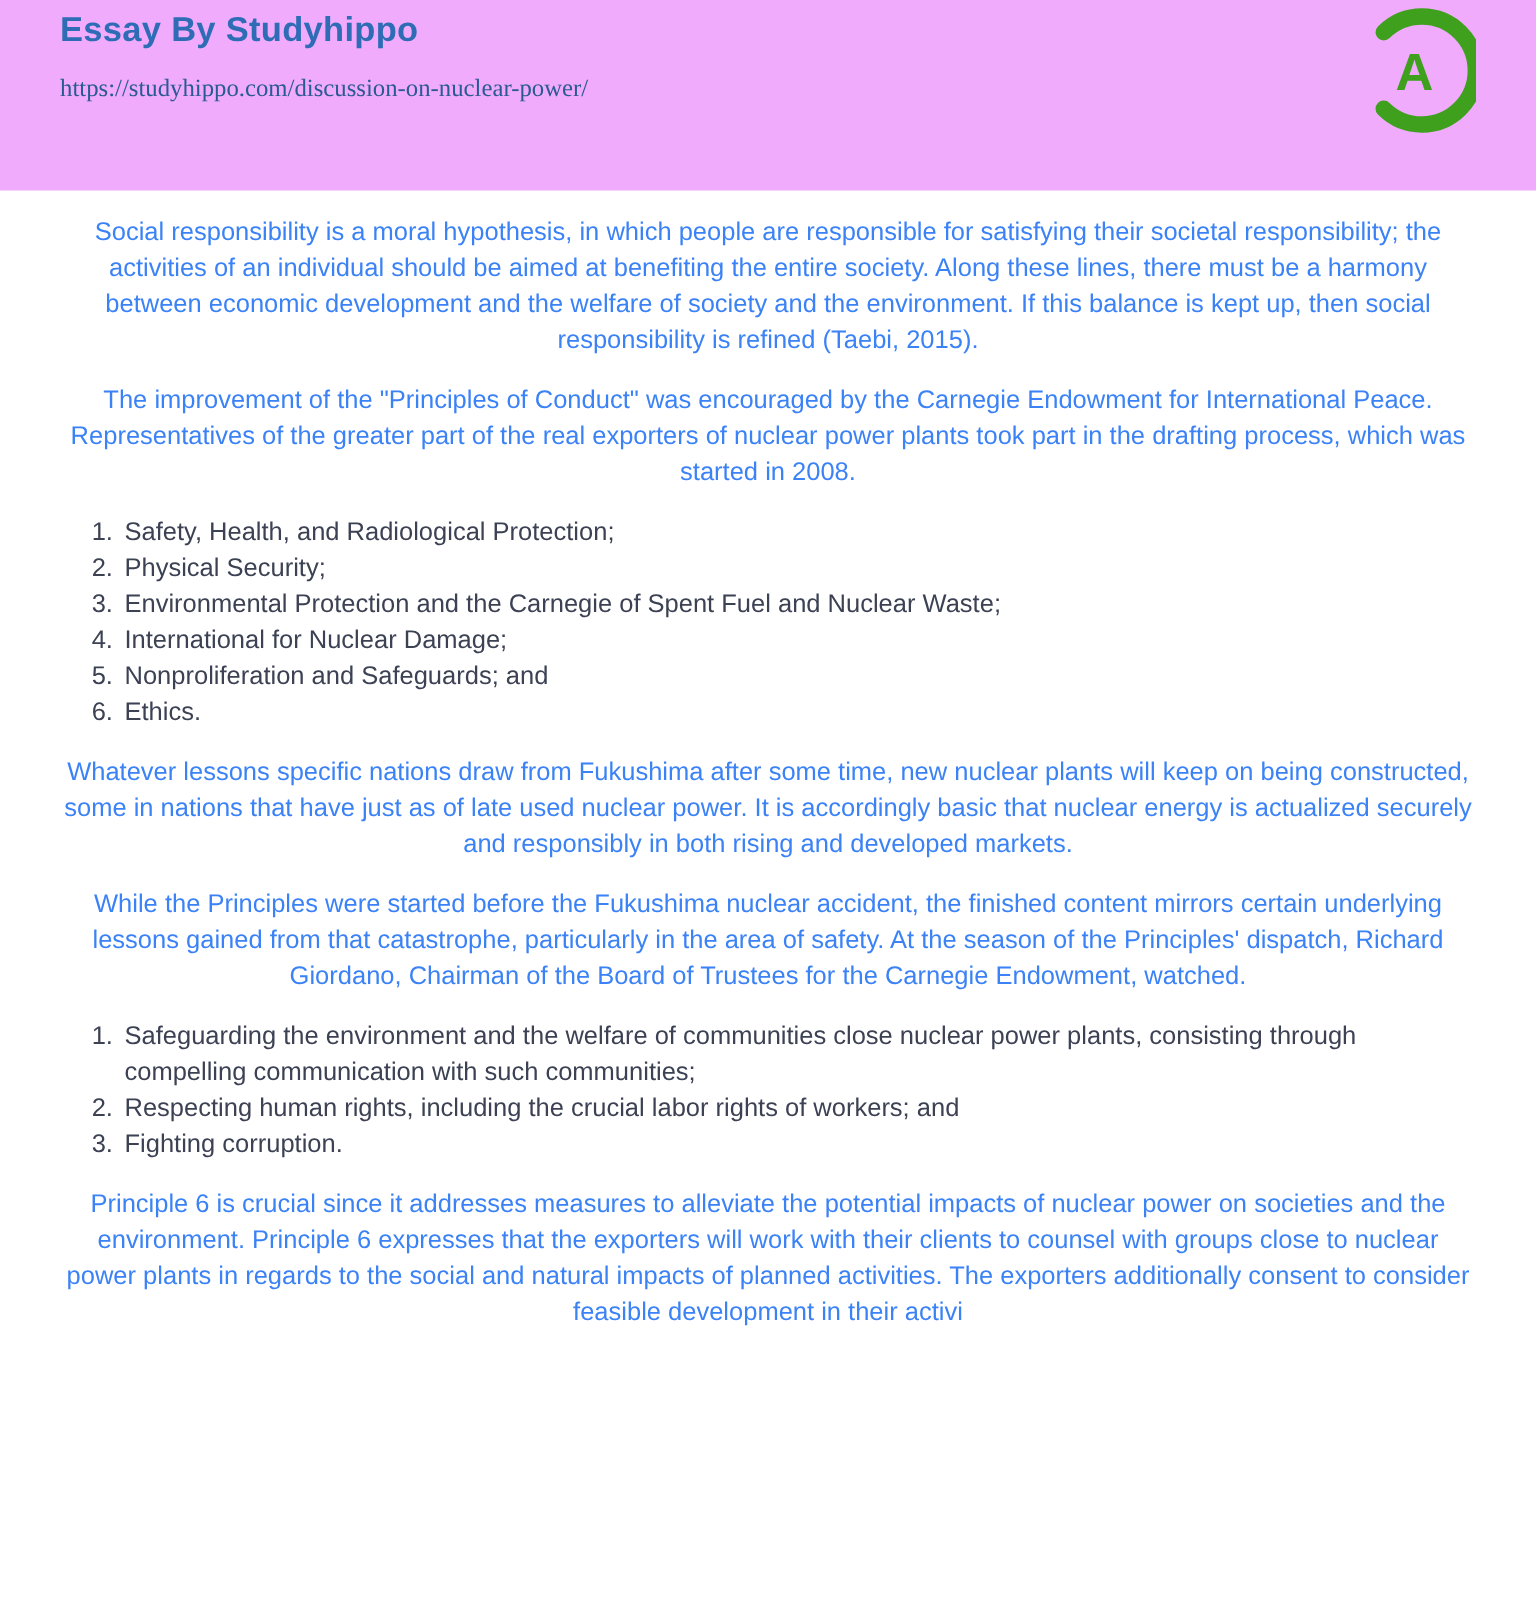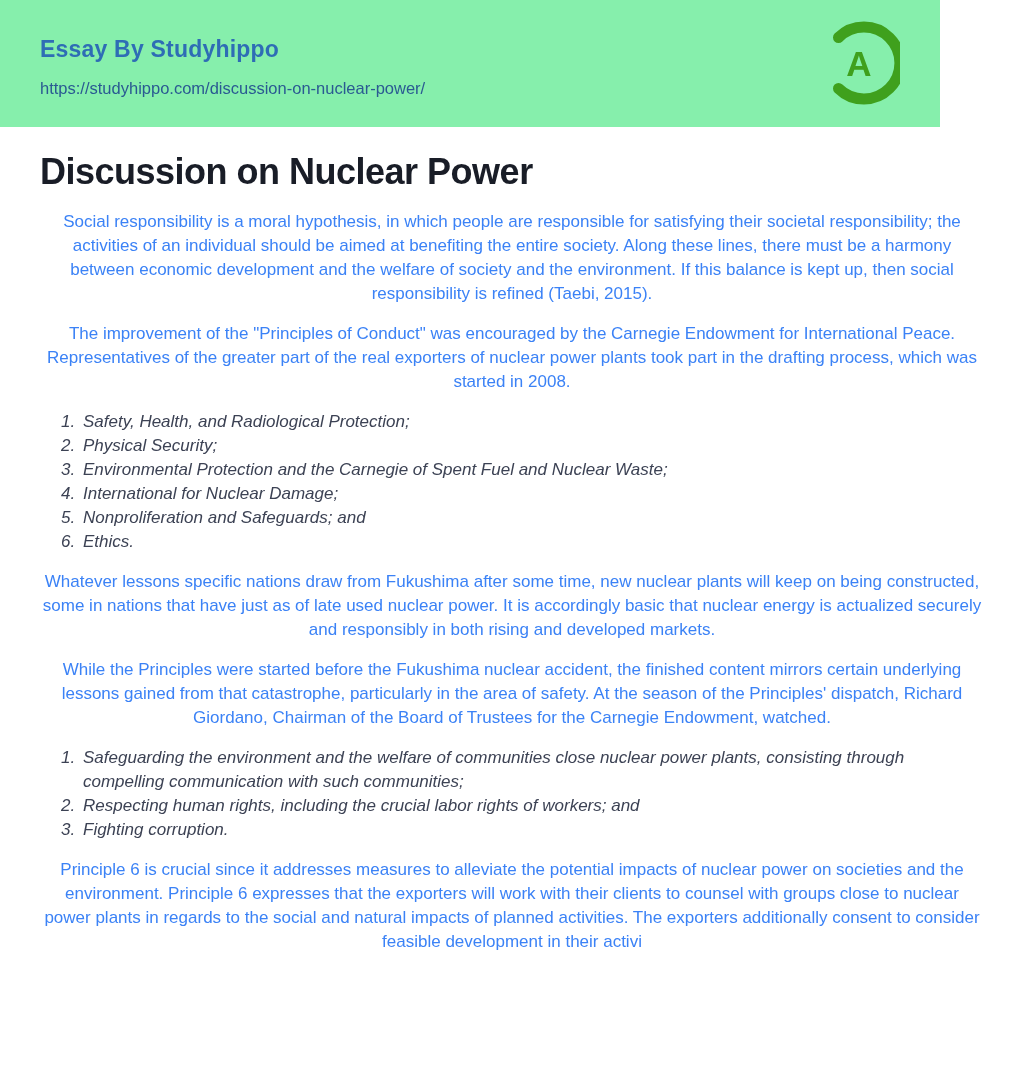--- a/index.html
+++ b/index.html
@@ -5,41 +5,41 @@
   * { margin: 0; padding: 0; box-sizing: border-box; }
   html, body {
     width: 1024px;
     background: #ffffff;
     font-family: "Liberation Sans", sans-serif;
   }
   body { min-height: 1075px; position: relative; }
 
   
   .doc-header {
-    width: 940px;
+    width: 1024px;
     height: 127px;
-    background: #86efac;
+    background: #f0abfc;
     display: flex;
-    align-items: center;
     justify-content: space-between;
     padding: 0 40px;
   }
   .header-text { display: flex; flex-direction: column; padding-top: 6px; }
   .byline {
     font-size: 23px;
     font-weight: 700;
     color: #2e6db5;
     letter-spacing: 0.2px;
     margin-bottom: 16px;
   }
   .source-url {
     font-size: 16.5px;
     font-weight: 400;
     color: #2a5a92;
     text-decoration: none;
+    font-family: Liberation Serif, serif;
   }
   .logo-wrap { width: 80px; height: 96px; flex: 0 0 auto; }
 
   
   .article { padding: 0 40px 40px 40px; }
   .page-title {
     margin: 23px 0 12px 0;
     font-size: 36px;
     line-height: 44px;
     font-weight: 800;
@@ -49,21 +49,20 @@
   .article p {
     font-size: 17px;
     line-height: 24px;
     color: #3b82f6;
     margin: 16px 0;
     text-align: center;
   }
   .article ol {
     margin: 0 0;
     padding-left: 40px;
-    font-style: italic;
   }
   .article ol li {
     font-size: 17px;
     line-height: 24px;
     color: #3c4254;
     padding-left: 3px;
   }
 </style>
 </head>
 <body>
@@ -75,21 +74,20 @@
   </div>
   <div class="logo-wrap">
     <svg width="80" height="96" viewBox="0 0 80 96">
       <path d="M 18.5 21.5 A 36 36 0 1 1 18.5 72.5" fill="none" stroke="#3fa01d" stroke-width="11" stroke-linecap="round"></path>
       <text x="39" y="60" text-anchor="middle" font-family="Liberation Sans, sans-serif" font-size="35" font-weight="700" fill="#3fa01d">A</text>
     </svg>
   </div>
 </header>
 
 <main class="article">
-  <h1 class="page-title">Discussion on Nuclear Power</h1>
 
   <p>Social responsibility is a moral hypothesis, in which people are responsible for satisfying their societal responsibility; the activities of an individual should be aimed at benefiting the entire society. Along these lines, there must be a harmony between economic development and the welfare of society and the environment. If this balance is kept up, then social responsibility is refined (Taebi, 2015).</p>
   <p>The improvement of the "Principles of Conduct" was encouraged by the Carnegie Endowment for International Peace. Representatives of the greater part of the real exporters of nuclear power plants took part in the drafting process, which was started in 2008.</p>
 
   <ol>
     <li>Safety, Health, and Radiological Protection;</li>
     <li>Physical Security;</li>
     <li>Environmental Protection and the Carnegie of Spent Fuel and Nuclear Waste;</li>
     <li>International for Nuclear Damage;</li>
     <li>Nonproliferation and Safeguards; and</li>

